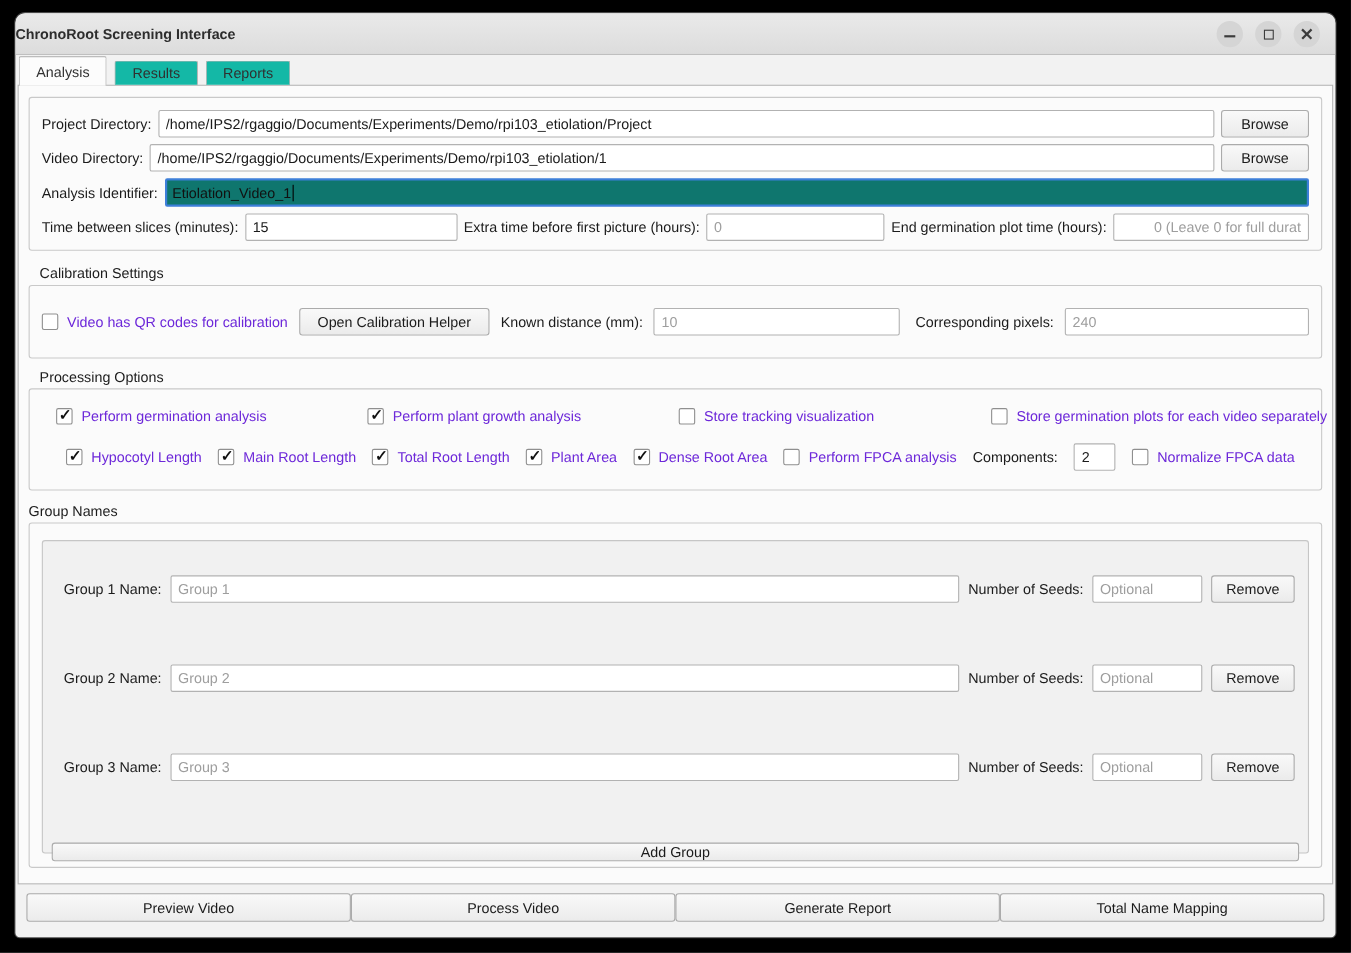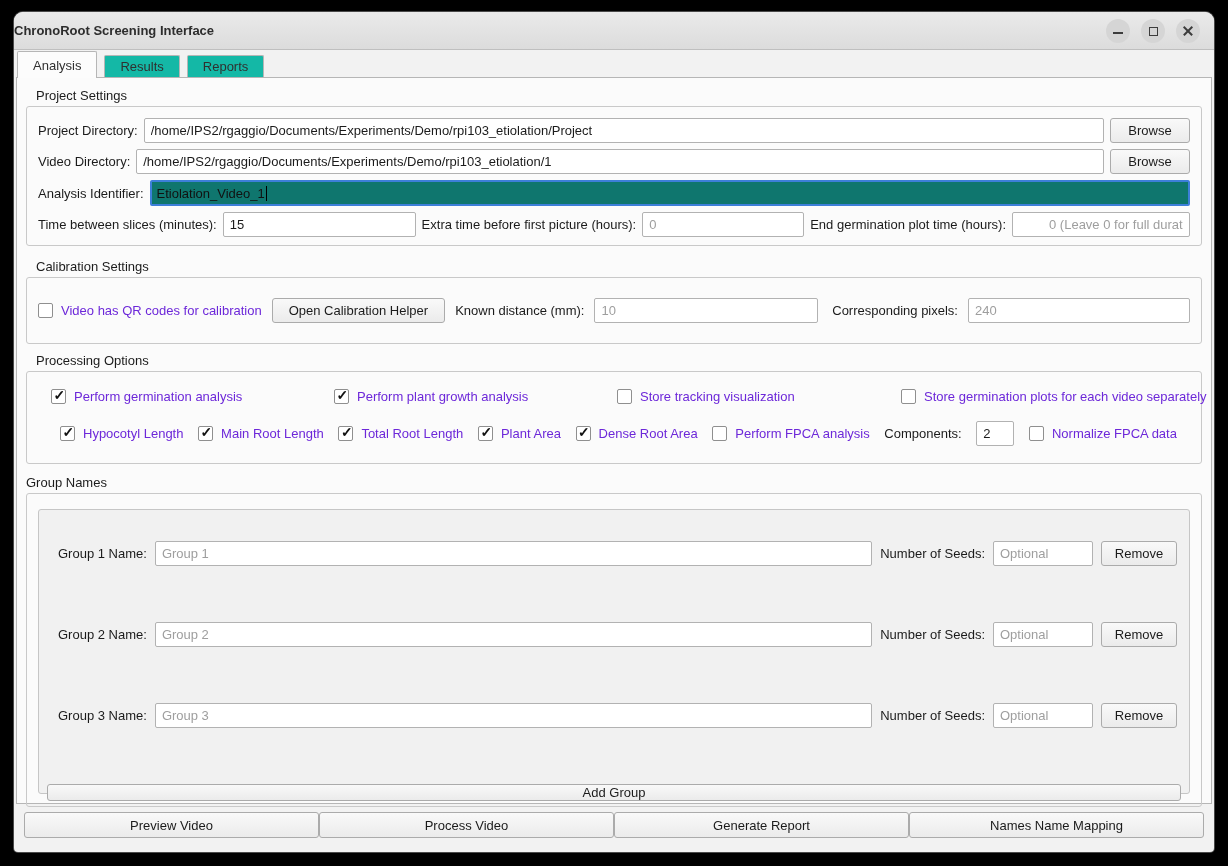--- a/index.html
+++ b/index.html
@@ -86,21 +86,20 @@
   </div>
 
   <div class="tabstrip">
     <div class="tab active">Analysis</div>
     <div class="tab">Results</div>
     <div class="tab">Reports</div>
   </div>
 
   <div class="pane">
 
-    <div class="seclabel">Project Settings</div>
     <div class="frame frame1">
       <div class="frow">
         <span class="lbl">Project Directory:</span>
         <input class="inp grow" value="/home/IPS2/rgaggio/Documents/Experiments/Demo/rpi103_etiolation/Project" style="">
         <button class="btn btn-browse">Browse</button>
       </div>
       <div class="frow">
         <span class="lbl">Video Directory:</span>
         <input class="inp grow" value="/home/IPS2/rgaggio/Documents/Experiments/Demo/rpi103_etiolation/1" style="">
         <button class="btn btn-browse">Browse</button>
@@ -219,16 +218,16 @@
 
         <button class="btn btn-add">Add Group</button>
       </div>
     </div>
   </div>
 
   <div class="footer">
     <button class="btn">Preview Video</button>
     <button class="btn">Process Video</button>
     <button class="btn">Generate Report</button>
-    <button class="btn">Names Name Mapping</button>
+    <button class="btn">Total Name Mapping</button>
   </div>
 
 </div>
 
 </body></html>

